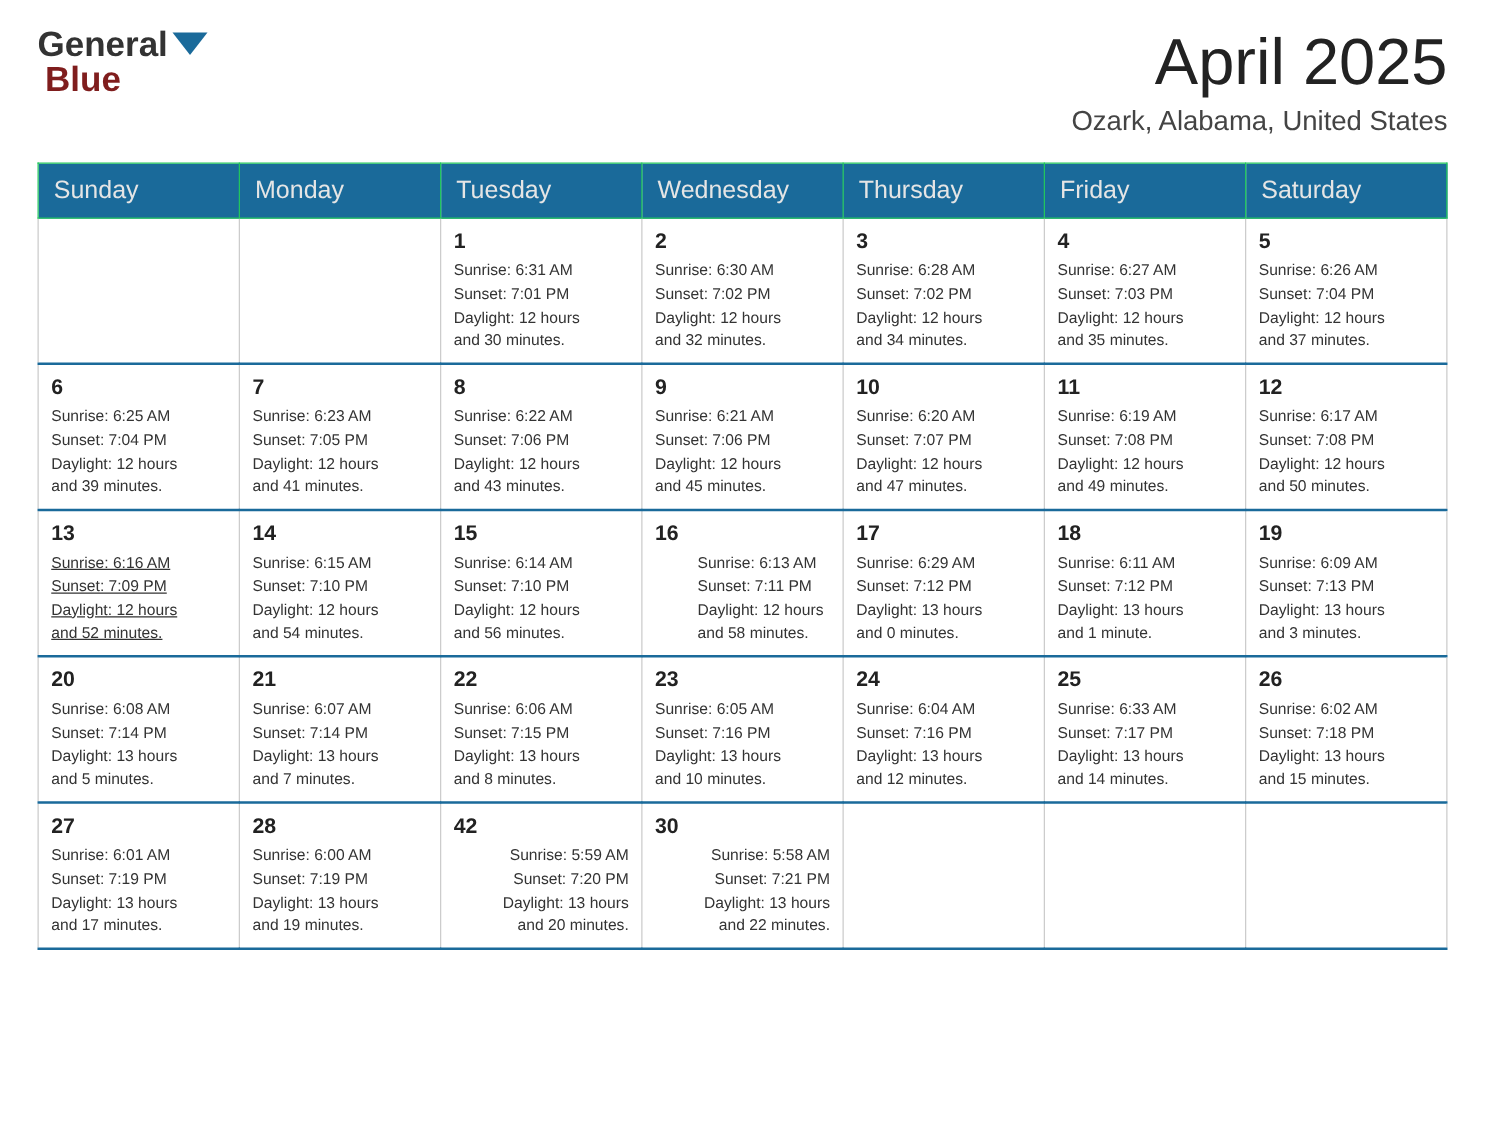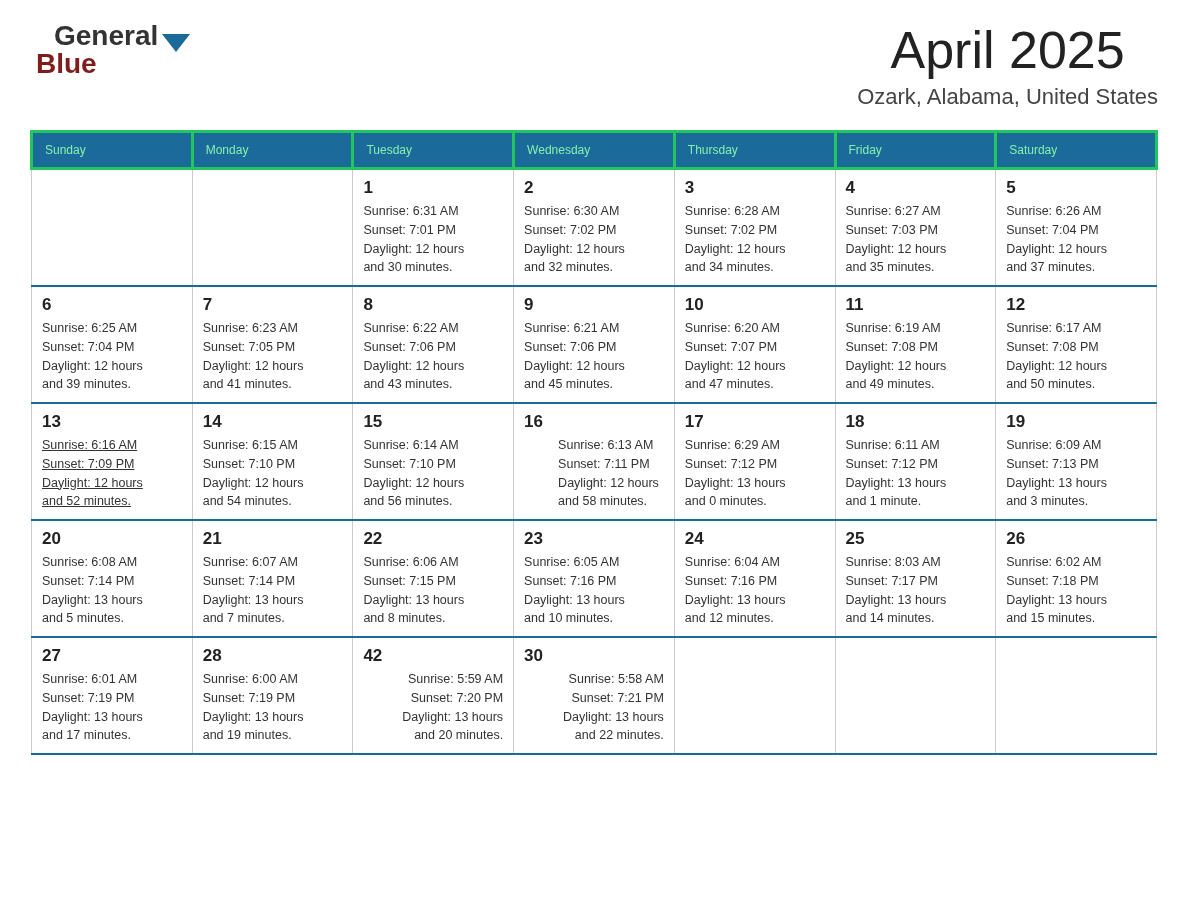--- a/index.html
+++ b/index.html
@@ -16,22 +16,21 @@
       align-items: flex-start;
       margin-bottom: 20px;
     }
     .logo {
       display: flex;
       flex-direction: column;
       align-items: flex-start;
     }
     .logo-text {
       display: flex;
-      align-items: flex-end;
-      margin-left: 24px;
+      align-items: flex-start;
     }
     .logo-general {
       font-size: 28px;
       font-weight: bold;
       color: #333;
     }
     .logo-arrow {
       width: 0;
       height: 0;
       border-left: 14px solid transparent;
@@ -40,44 +39,44 @@
       margin-left: 4px;
       margin-top: 6px;
     }
     .logo-blue {
       font-size: 28px;
       font-weight: bold;
       color: #7f1d1d;
       margin-left: 4px;
     }
     .title-block {
-      text-align: center;
+      text-align: right;
     }
     .month-title {
       font-size: 52px;
       font-weight: normal;
       color: #222;
     }
     .location-title {
       font-size: 22px;
       color: #444;
       margin-top: 4px;
     }
     table {
       width: 100%;
       border-collapse: collapse;
     }
     thead tr th {
       background-color: #1a6a9a;
-      color: #86efac;
-      font-size: 12px;
+      color: #e5e5e5;
+      font-size: 20px;
       font-weight: normal;
       padding: 10px 12px;
       text-align: left;
-      border: 3px solid #22c55e;
+      border: 1px solid #22c55e;
     }
     tbody tr td {
       border: 1px solid #ccc;
       vertical-align: top;
       padding: 8px 10px;
       width: 14.28%;
       min-height: 90px;
     }
     .day-num {
       font-size: 17px;
@@ -302,21 +301,21 @@
         </td>
         <td>
           <span class="day-num">24</span>
           <div class="day-info" style="white-space: pre-line;">Sunrise: 6:04 AM
 Sunset: 7:16 PM
 Daylight: 13 hours
 and 12 minutes.</div>
         </td>
         <td>
           <span class="day-num">25</span>
-          <div class="day-info" style="white-space: pre-line;">Sunrise: 8:03 AM
+          <div class="day-info" style="white-space: pre-line;">Sunrise: 6:33 AM
 Sunset: 7:17 PM
 Daylight: 13 hours
 and 14 minutes.</div>
         </td>
         <td>
           <span class="day-num">26</span>
           <div class="day-info" style="white-space: pre-line;">Sunrise: 6:02 AM
 Sunset: 7:18 PM
 Daylight: 13 hours
 and 15 minutes.</div>

